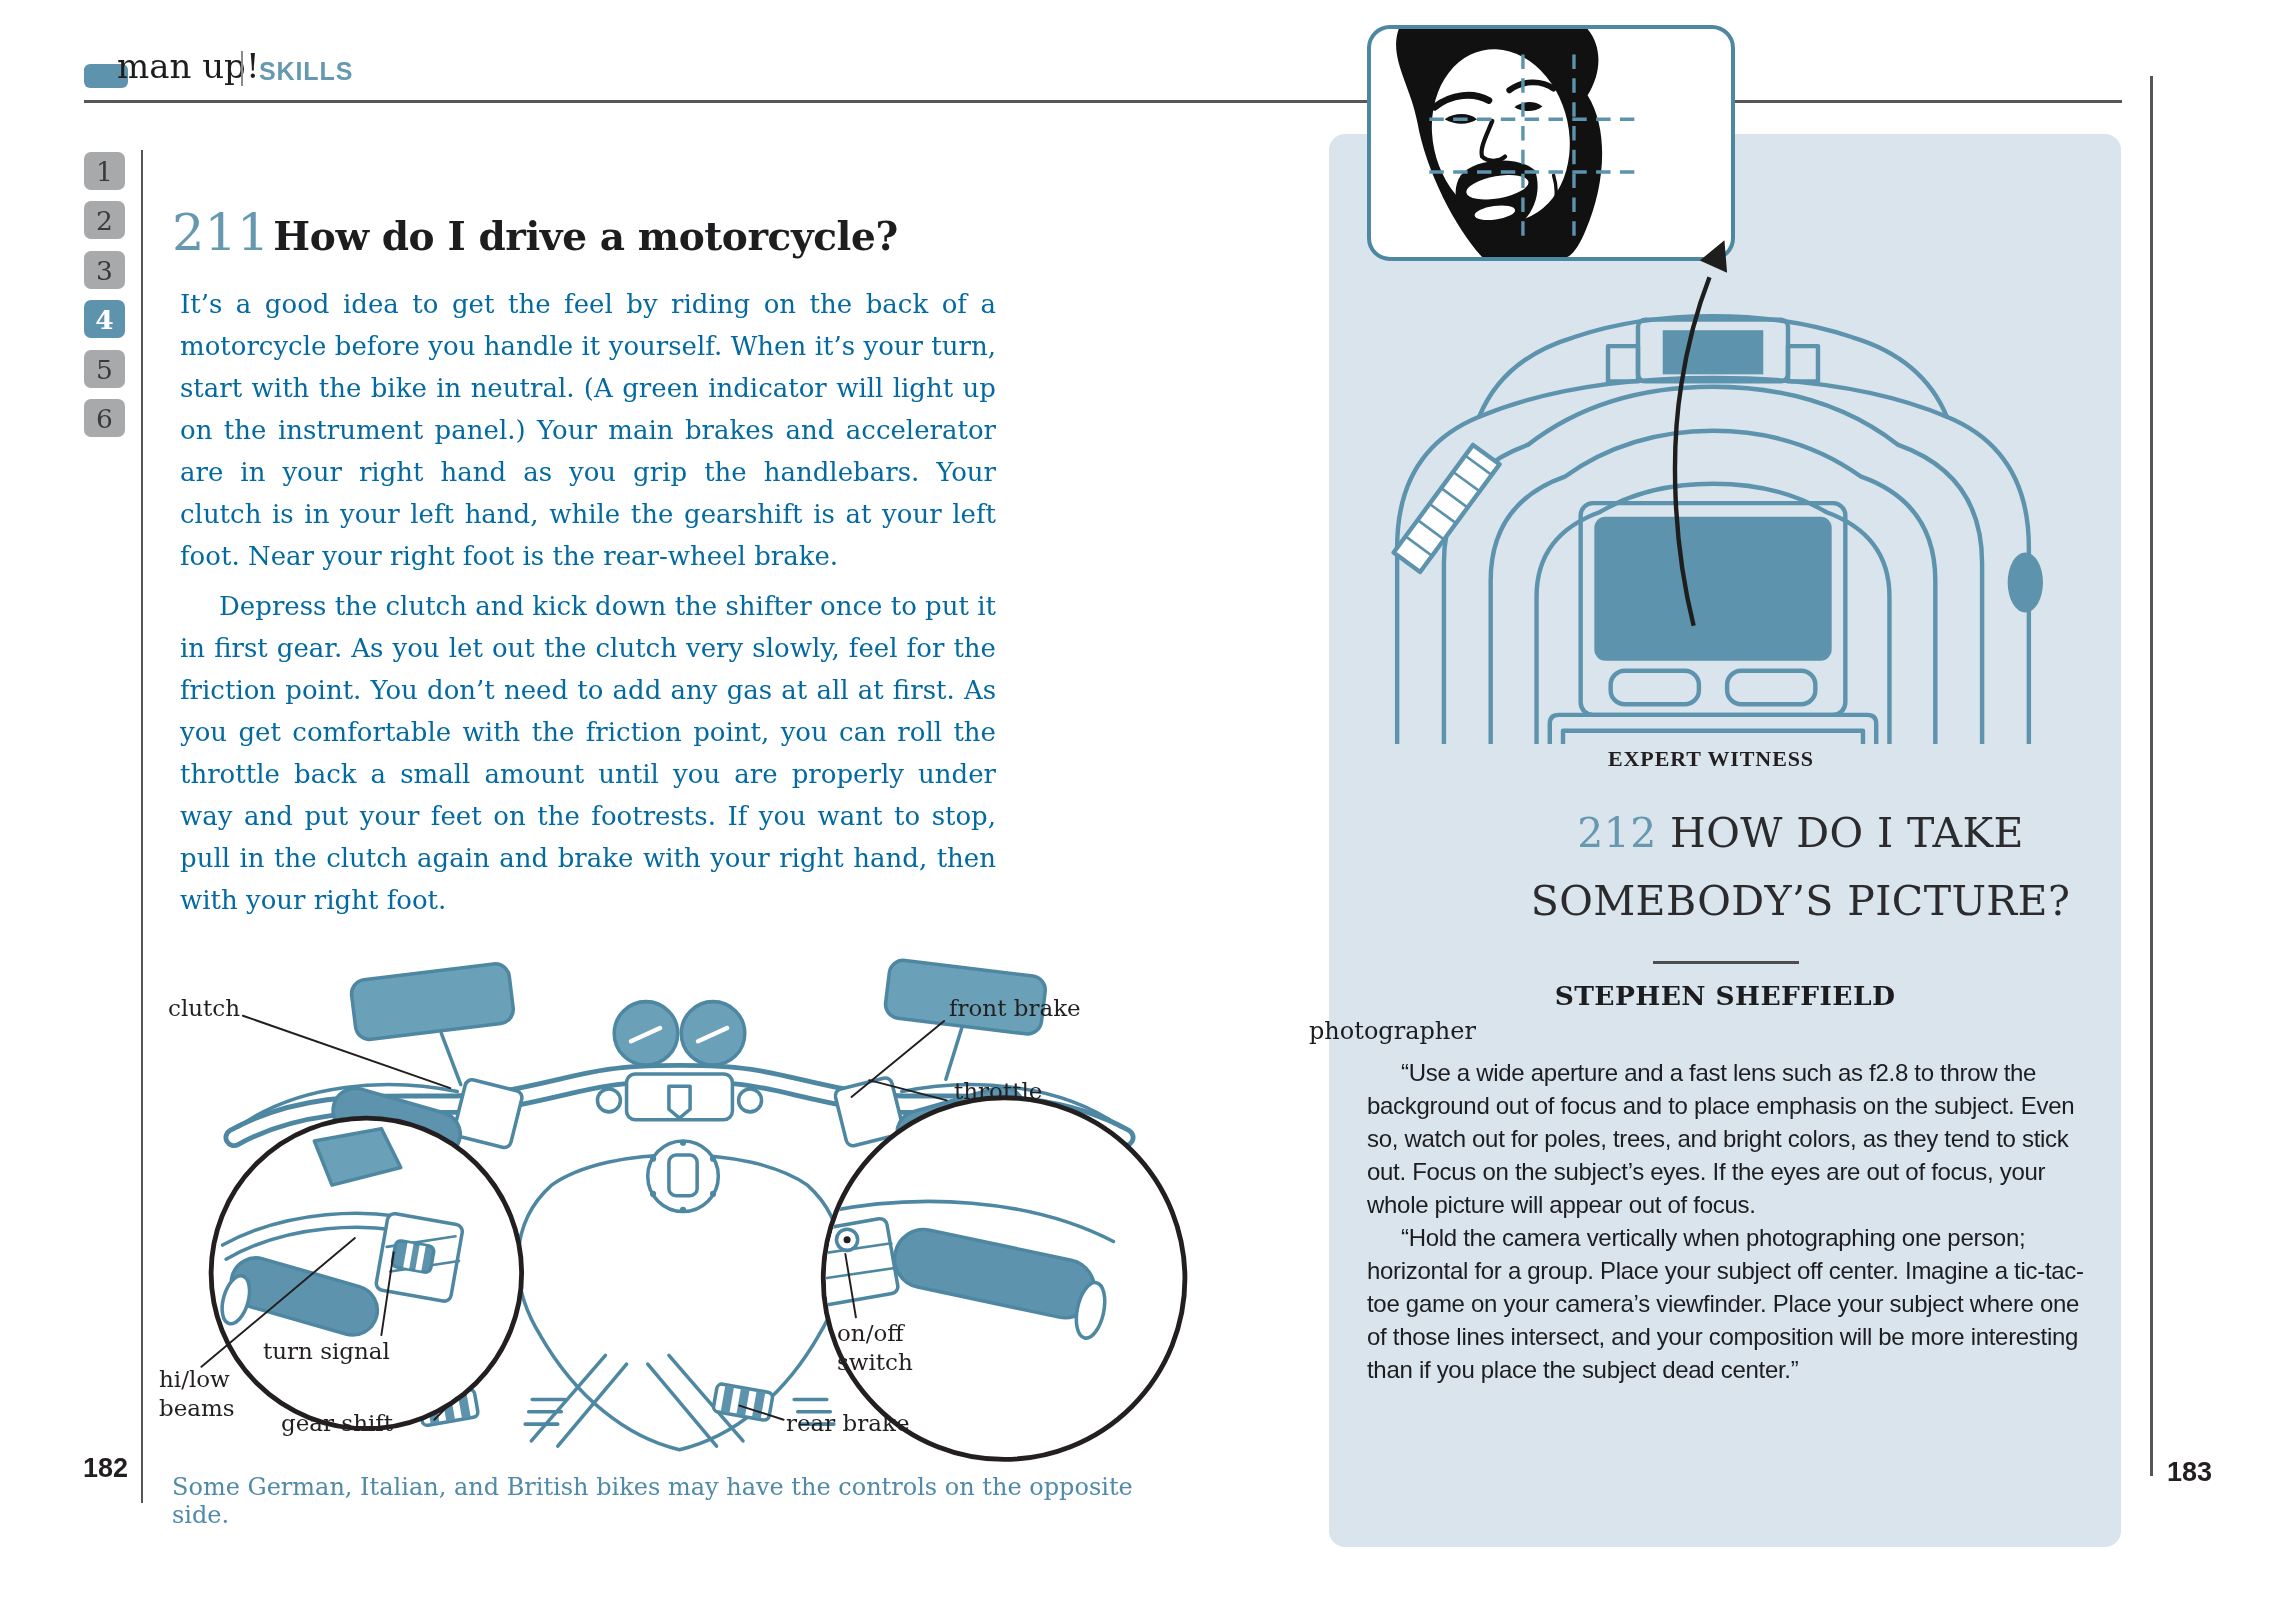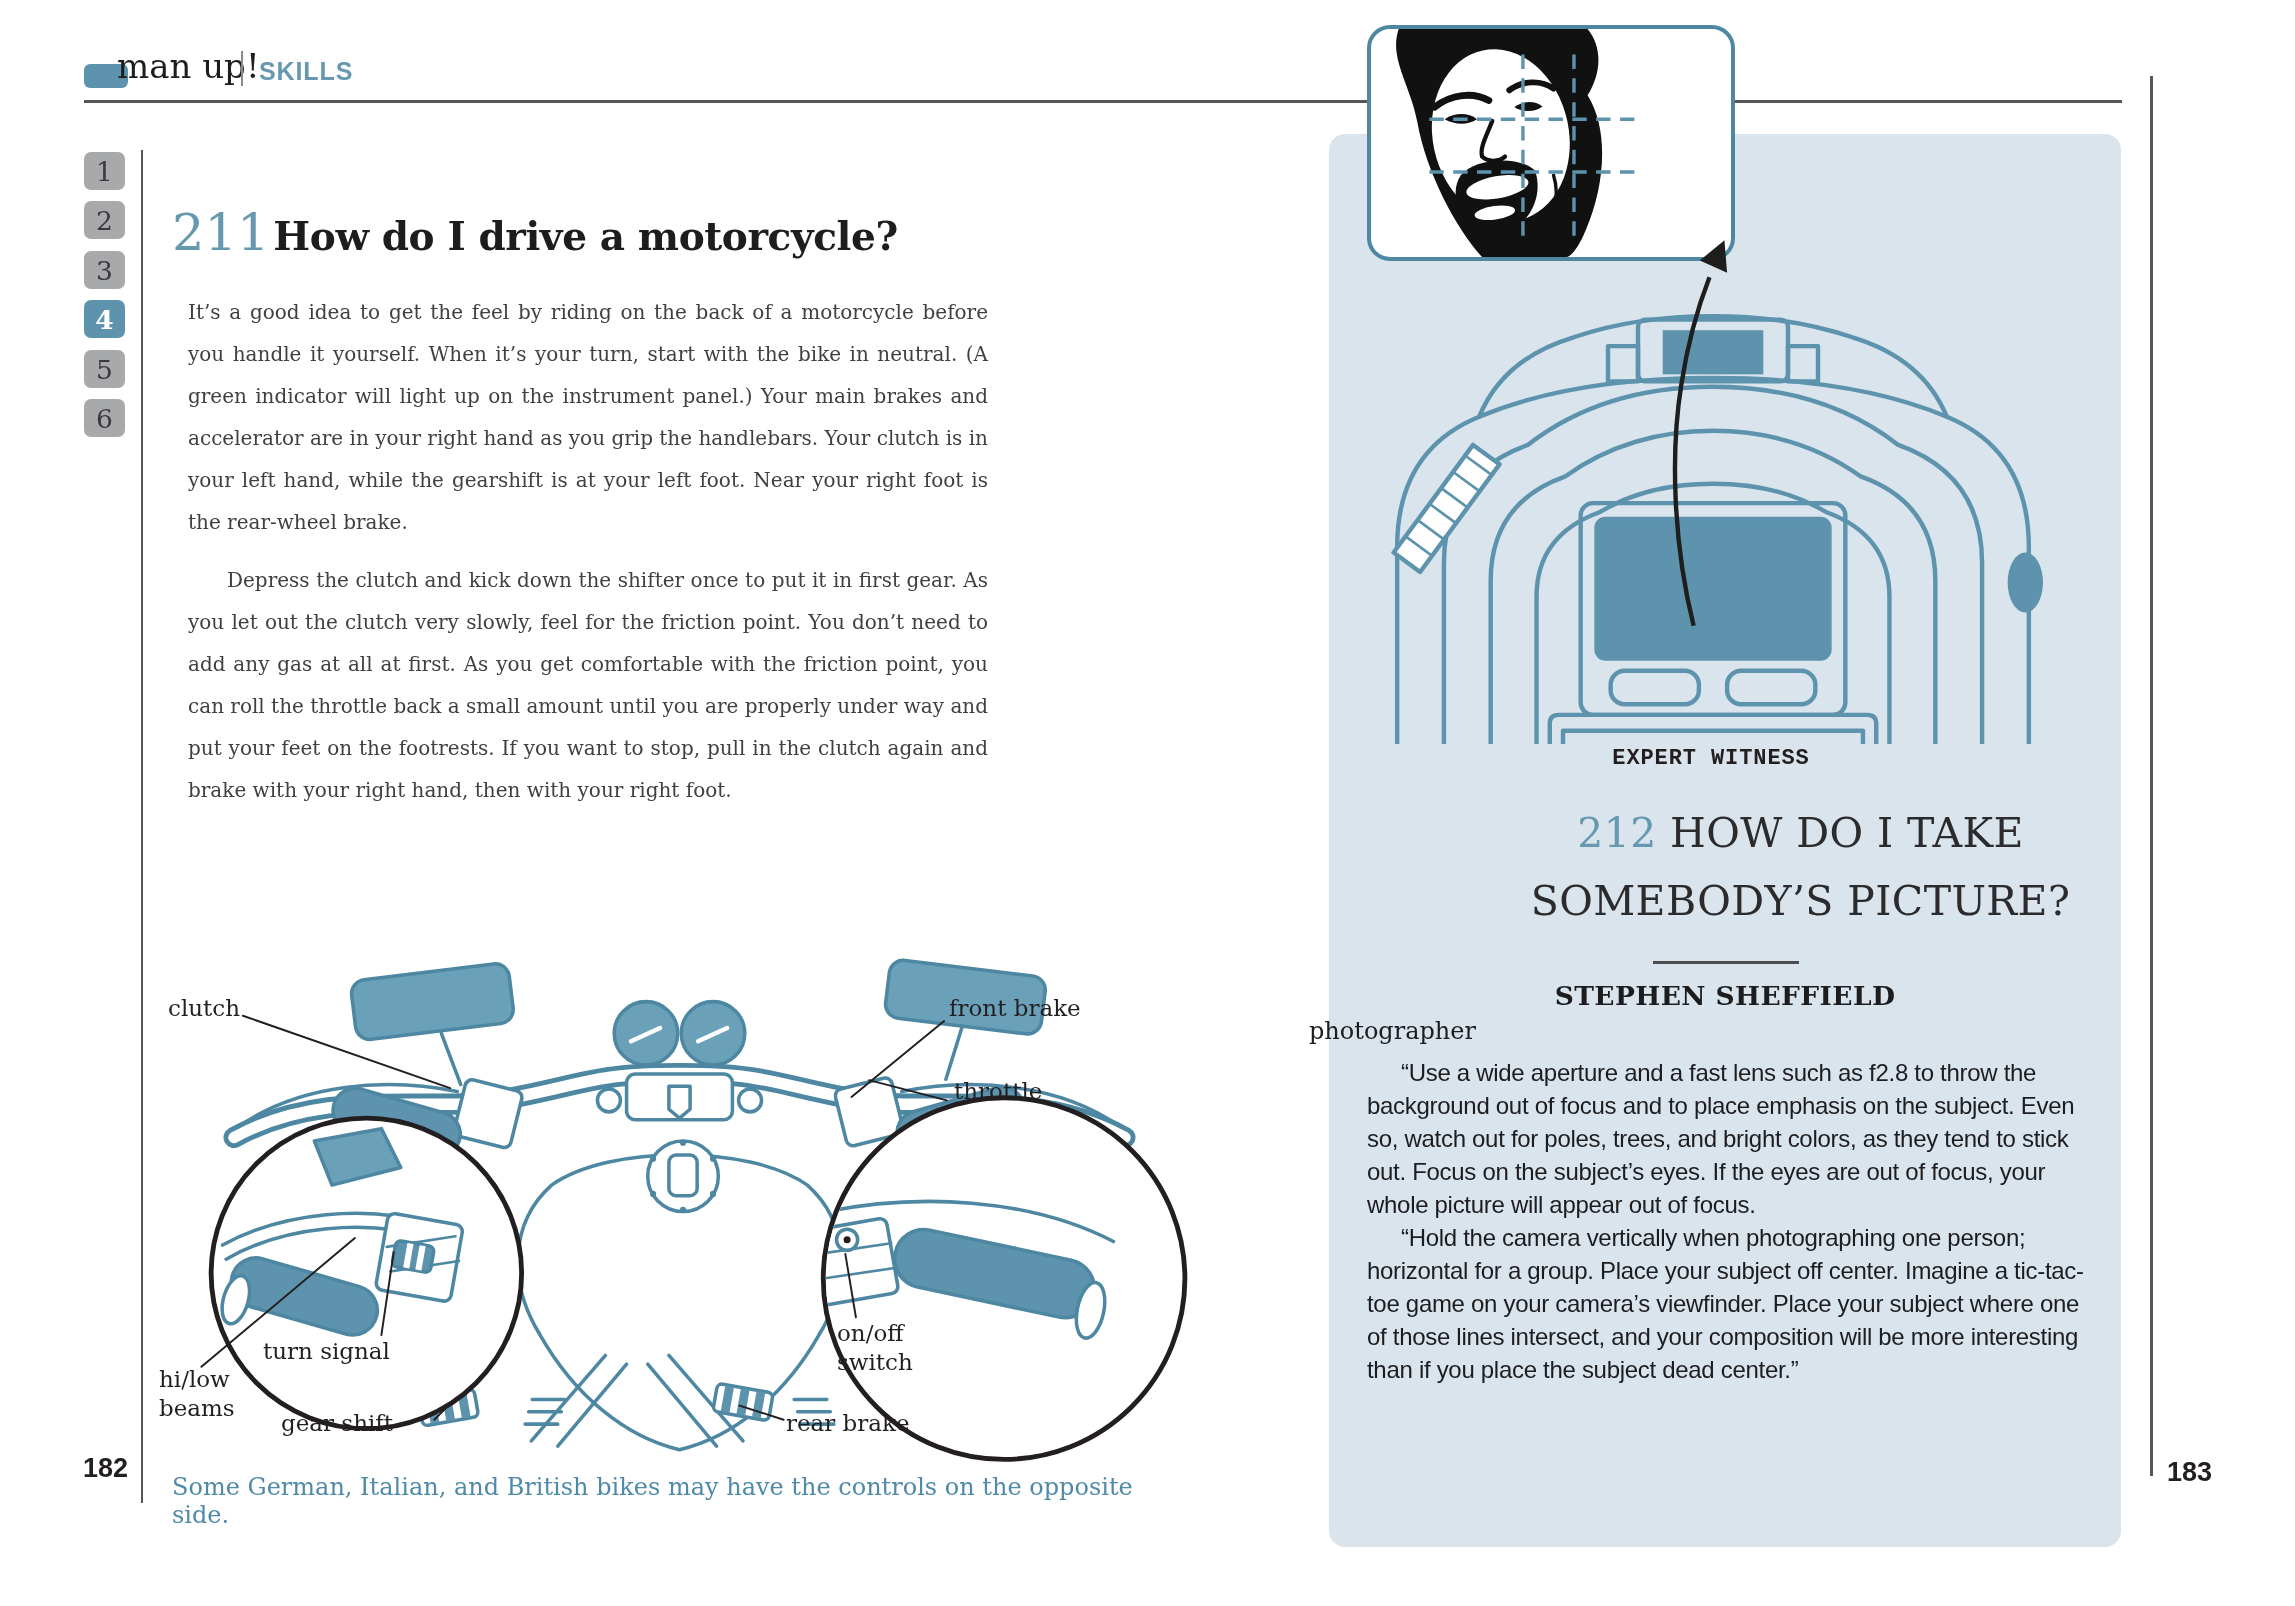--- a/index.html
+++ b/index.html
@@ -25,41 +25,41 @@
   
   .tab{left:84px;width:41px;height:38px;border-radius:7px;background:#a7a9ab;color:#3a3a3c;
        font-size:26.5px;display:flex;align-items:center;justify-content:center;}
   .tab.active{background:#5d93ad;color:#ffffff;font-weight:bold;}
 
   
   .title-row{left:172px;top:203px;display:flex;align-items:baseline;gap:4px;}
   .title-num{font-size:51px;color:#6699b0;}
   .title-text{font-size:39px;font-weight:bold;color:#1d1d1f;letter-spacing:-0.4px;}
   .bodycol{left:172px;top:275px;width:832px;}
-  .bodycol p{margin:16px;font-size:20px;line-height:42px;text-align:justify;color:#404040;}
+  .bodycol p{margin:8px;font-size:26px;line-height:42px;text-align:justify;color:#0369a1;}
   .bodycol p.indent{text-indent:39px;}
 
   
   .lbl{font-size:23px;color:#231f20;white-space:pre-line;line-height:29px;}
   .lbl-clutch{left:168px;top:994px;width:72px;text-align:right;}
   .lbl-front-brake{left:949px;top:994px;}
   .lbl-throttle{left:954px;top:1077px;}
   .lbl-turn-signal{left:263px;top:1337px;}
   .lbl-hi-low{left:159px;top:1365px;}
   .lbl-gear-shift{left:281px;top:1409px;}
   .lbl-on-off{left:837px;top:1319px;}
   .lbl-rear-brake{left:786px;top:1409px;}
   .footnote{left:172px;top:1473px;width:971px;font-size:24px;color:#4f8aa8;}
 
   .moto-svg{left:150px;top:954px;width:1059px;height:516px;}
 
   
   .panel{left:1329px;top:134px;width:792px;height:1413px;background:#d9e4ec;border-radius:16px;}
   .kicker{left:1329px;top:746px;width:764px;text-align:center;
-          font-family:Liberation Mono, monospace;font-weight:bold;font-size:22px;
+          font-family:Liberation Serif, serif;font-weight:bold;font-size:22px;
           letter-spacing:0.9px;color:#231f20;}
   .rp-headline{left:1329px;top:799px;width:943px;text-align:center;font-size:41px;
                line-height:68px;color:#2b2b2d;letter-spacing:0.4px;}
   .rp-headline .num{color:#6699b0;}
   .rp-rule{left:1653px;top:961px;width:146px;height:2.6px;background:#4d4d4f;}
   .rp-name{left:1329px;top:980px;width:792px;text-align:center;font-weight:bold;
            font-size:26.5px;letter-spacing:0.4px;color:#1d1d1f;}
   .rp-role{left:1309px;top:1017px;width:792px;text-align:left;font-size:24px;color:#1d1d1f;}
   .quotecol{left:1367px;top:1056px;width:724px;}
   .quotecol p{margin:0;font-family:"Liberation Sans",sans-serif;font-size:24px;

